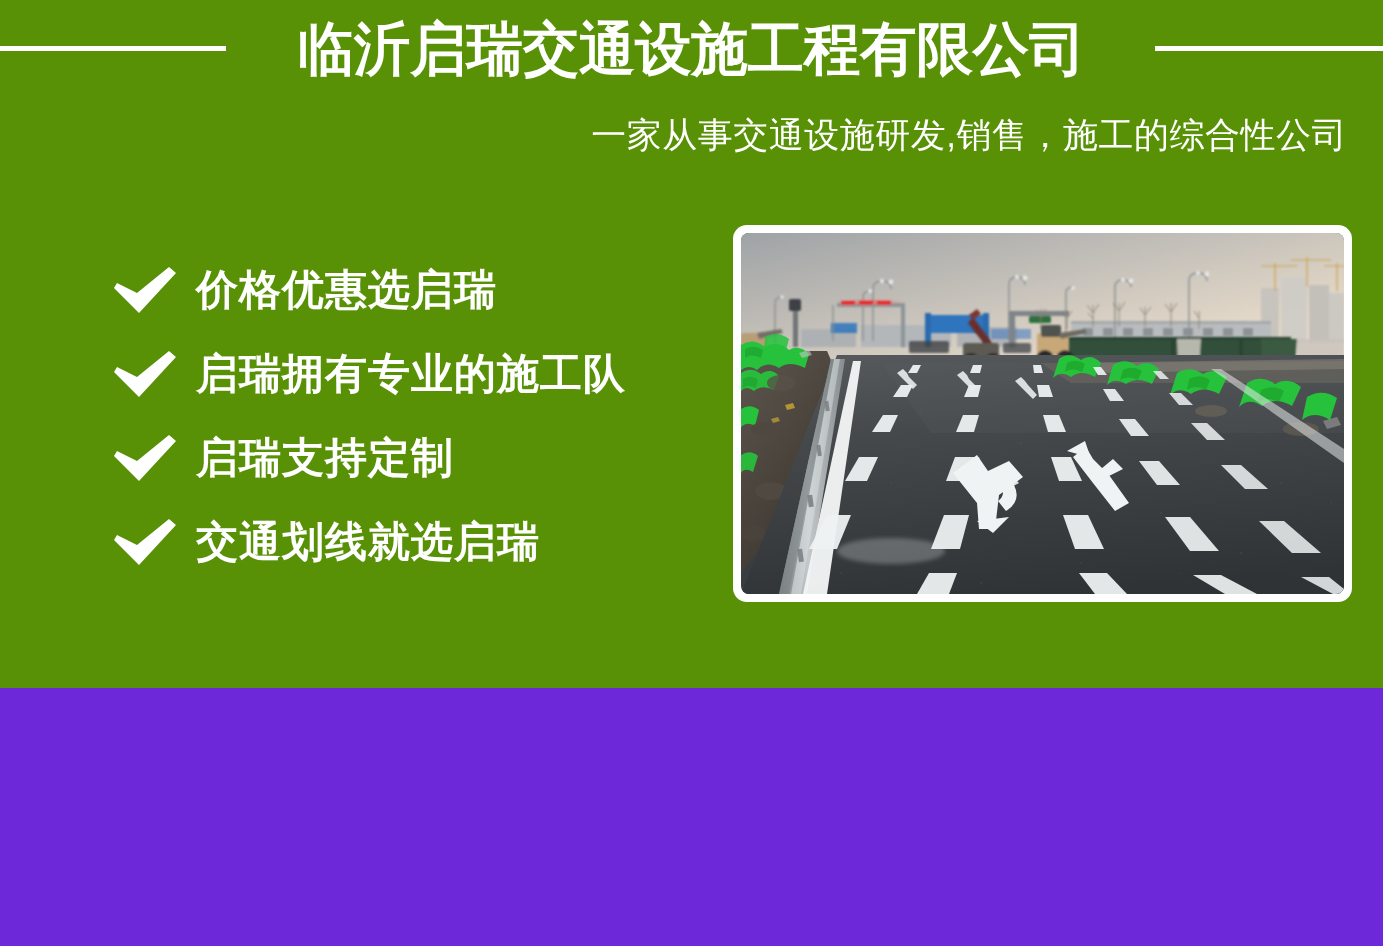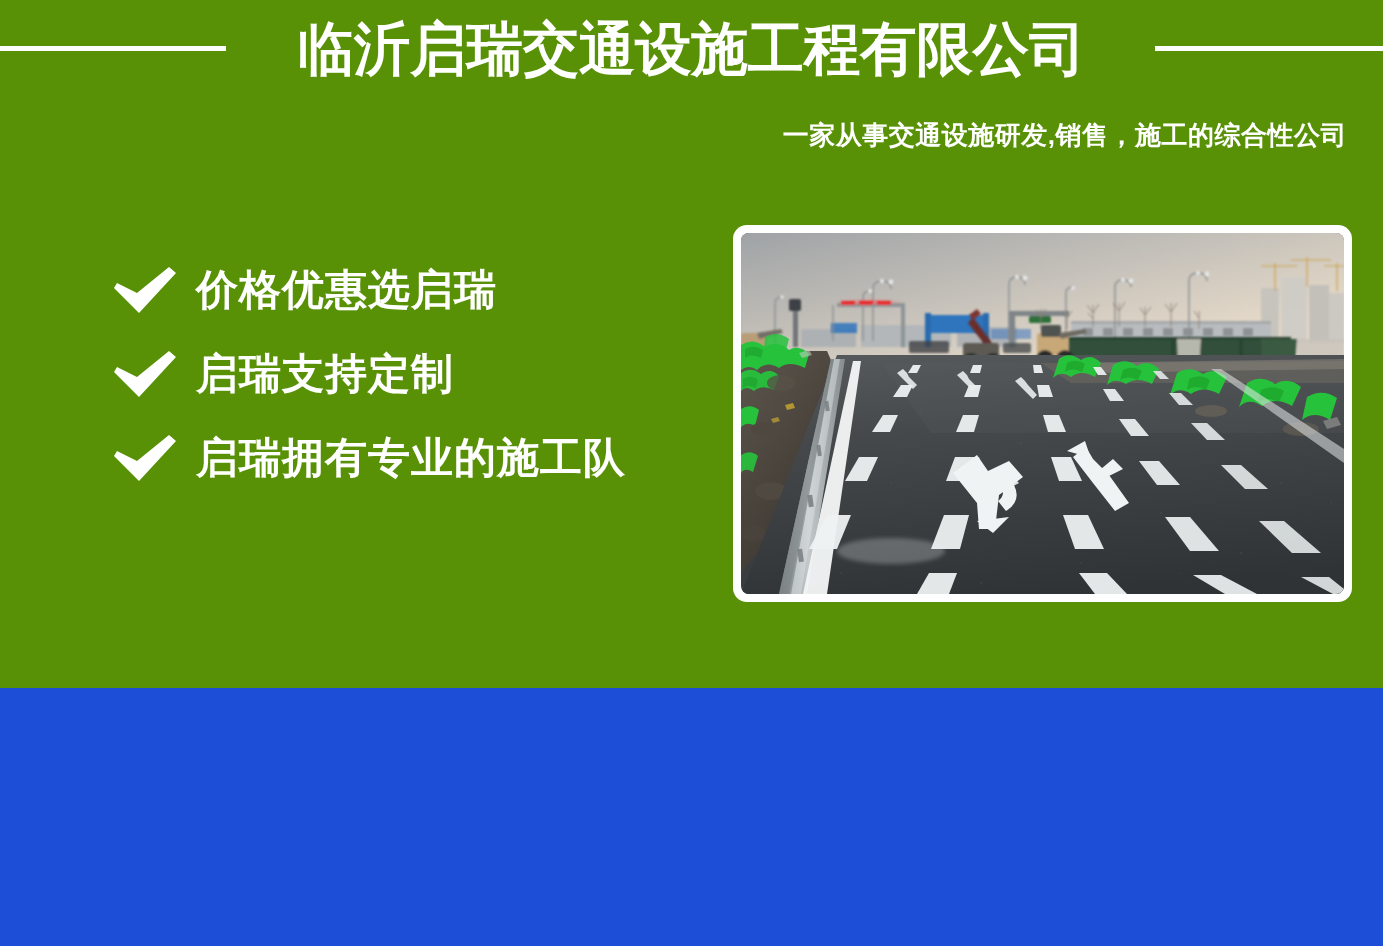--- a/index.html
+++ b/index.html
@@ -10,21 +10,21 @@
   body {
     width: 1383px;
     height: 946px;
     font-family: "Liberation Sans", "DejaVu Sans", sans-serif;
     overflow: hidden;
   }
   #page {
     position: relative;
     width: 1383px;
     height: 946px;
-    background: #1d4ed8;
+    background: #6d28d9;
   }
   
   #green-panel {
     position: absolute;
     left: 0; top: 0;
     width: 1383px;
     height: 688px;
     background: #589106;
   }
   
@@ -53,23 +53,23 @@
     font-weight: bold;
     color: #ffffff;
     letter-spacing: 0px;
     white-space: nowrap;
     transform: scaleX(0.97);
   }
   #company-subtitle {
     position: absolute;
     right: 36px;
     top: 113px;
-    font-size: 26px;
+    font-size: 35px;
     line-height: 44px;
-    font-weight: bold;
+    font-weight: normal;
     color: #ffffff;
     white-space: nowrap;
     letter-spacing: 0.5px;
     text-align: center;
   }
   
   #feature-list {
     position: absolute;
     left: 112px;
     top: 248px;
@@ -143,32 +143,40 @@
       </span>
       <span class="feature-label">价格优惠选启瑞</span>
     </div>
 
     <div class="feature-item">
       <span>
         <svg class="check-icon" viewBox="0 0 66 52" aria-hidden="true">
           <path d="M2 24 L5 19 L25 29 L57 3 L64 9 L27 49 Z" fill="#ffffff"></path>
         </svg>
       </span>
-      <span class="feature-label">启瑞支持定制</span>
+      <span class="feature-label">启瑞拥有专业的施工队</span>
     </div>
 
     <div class="feature-item">
       <span>
         <svg class="check-icon" viewBox="0 0 66 52" aria-hidden="true">
           <path d="M2 24 L5 19 L25 29 L57 3 L64 9 L27 49 Z" fill="#ffffff"></path>
         </svg>
       </span>
-      <span class="feature-label">启瑞拥有专业的施工队</span>
+      <span class="feature-label">启瑞支持定制</span>
     </div>
 
+    <div class="feature-item">
+      <span>
+        <svg class="check-icon" viewBox="0 0 66 52" aria-hidden="true">
+          <path d="M2 24 L5 19 L25 29 L57 3 L64 9 L27 49 Z" fill="#ffffff"></path>
+        </svg>
+      </span>
+      <span class="feature-label">交通划线就选启瑞</span>
+    </div>
 
   </div>
 
   <div id="photo-frame">
     <div id="photo">
       <svg viewBox="0 0 603 361" preserveAspectRatio="none" aria-hidden="true">
         <defs>
           <linearGradient id="skyGrad" x1="0" y1="0" x2="0.35" y2="1">
             <stop offset="0%" stop-color="#a0a4a7"></stop>
             <stop offset="45%" stop-color="#bdbab4"></stop>

